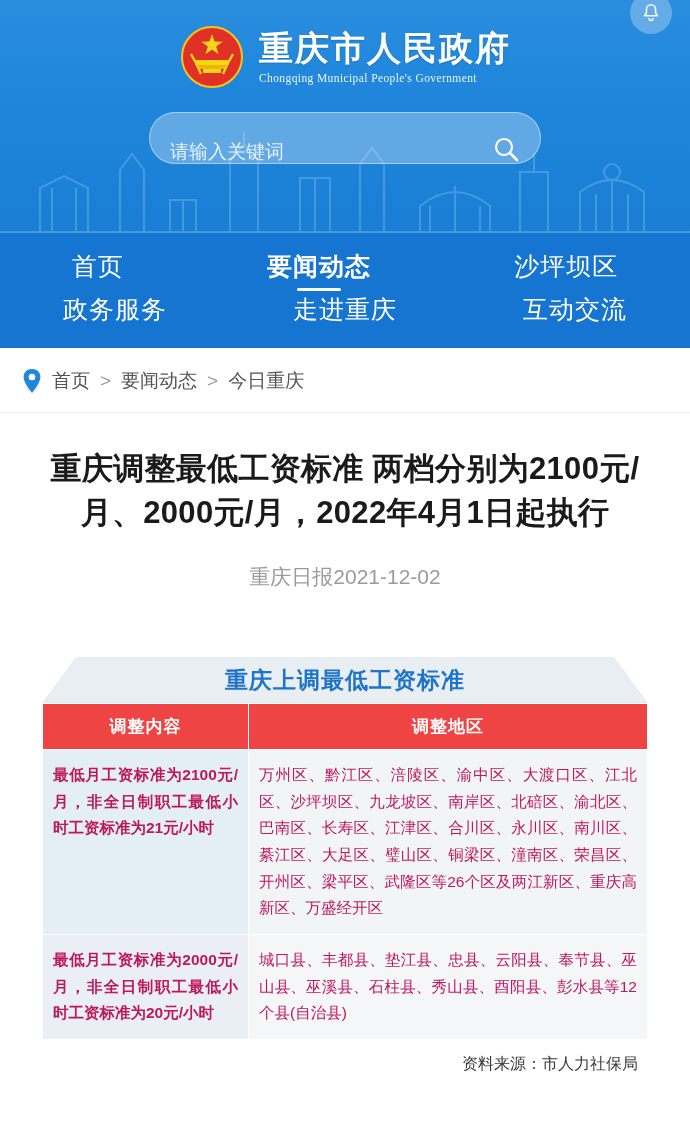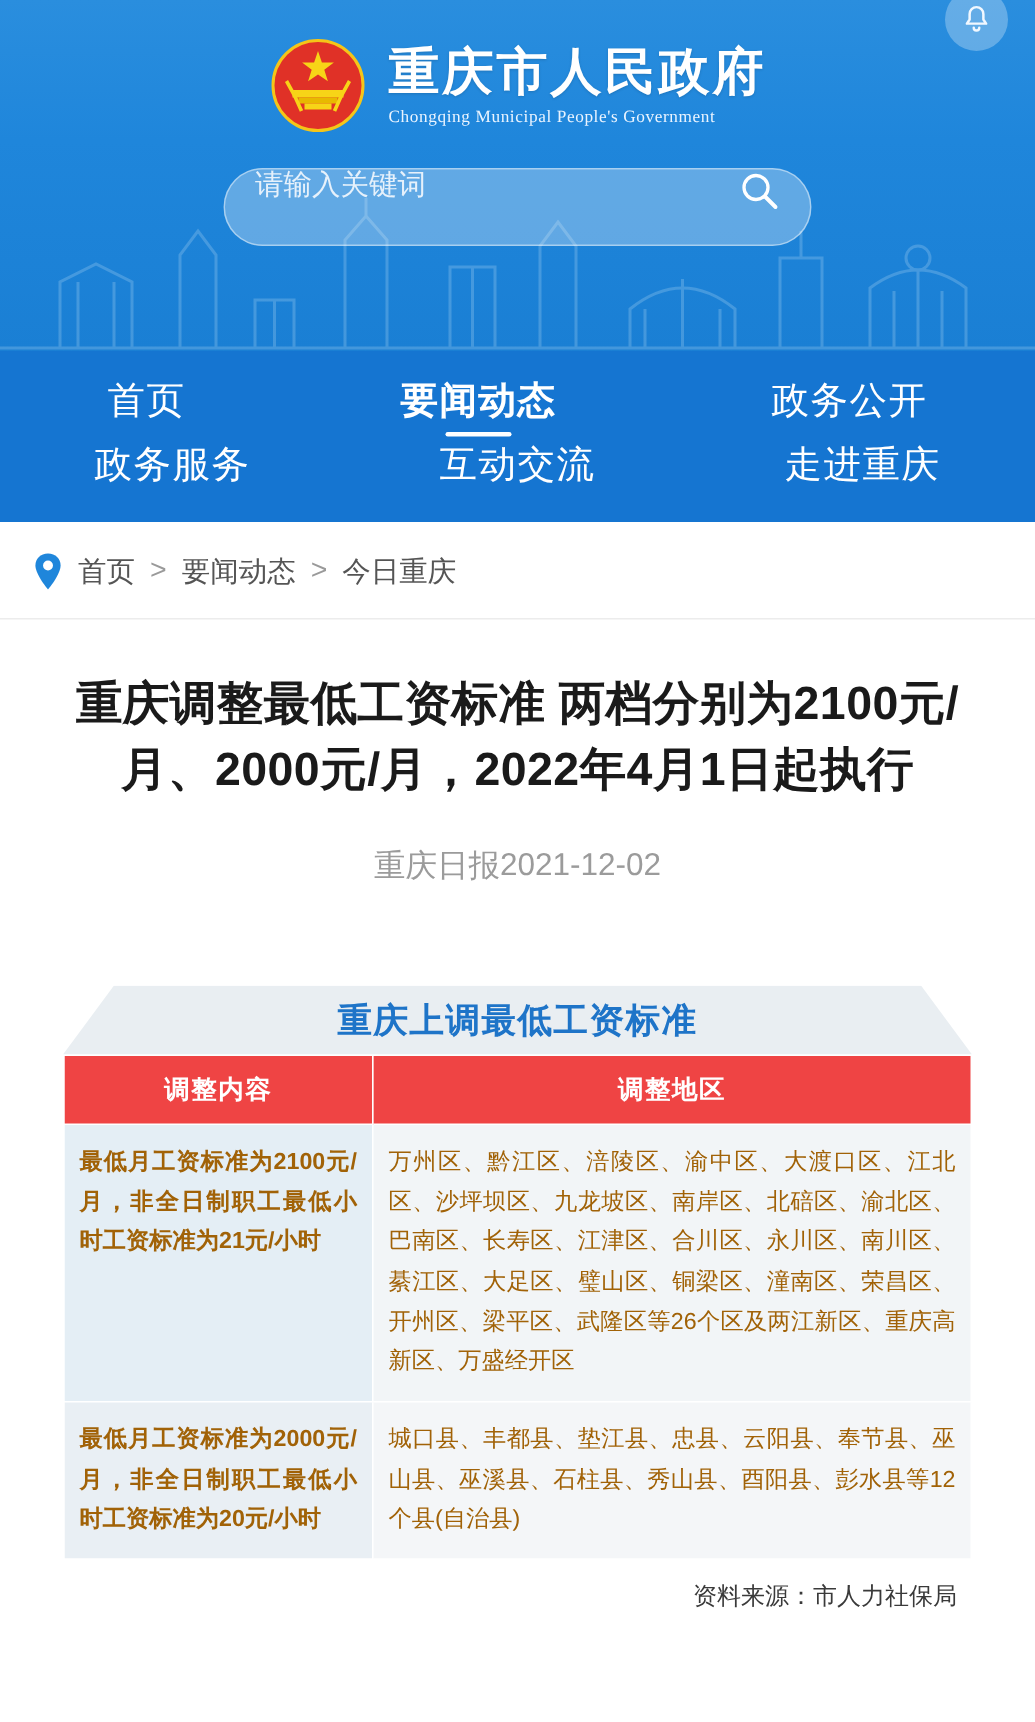--- a/index.html
+++ b/index.html
@@ -65,21 +65,21 @@
   }
   .search-wrap {
     position: relative;
     z-index: 3;
     margin: 22px auto 0;
     width: 392px; height: 52px;
     background: rgba(255,255,255,.30);
     border: 1px solid rgba(255,255,255,.45);
     border-radius: 26px;
     display: flex;
-    align-items: flex-start;
+    align-items: flex-end;
     padding: 0 20px;
   }
   .search-input {
     flex: 1;
     background: transparent;
     border: none;
     outline: none;
     color: #fff;
     font-size: 19px;
     font-family: "Liberation Sans", sans-serif;
@@ -176,21 +176,21 @@
     padding: 11px 4px;
     border: 1px solid #ffffff;
     letter-spacing: 1px;
   }
   .tbl th.col-a { width: 206px; }
   .tbl td {
     border: 1px solid #ffffff;
     vertical-align: top;
     font-size: 15.5px;
     line-height: 1.72;
-    color: #a16207;
+    color: #be185d;
     padding: 12px 10px;
   }
   .tbl td.cell-a {
     background: #e4eef5;
     font-weight: bold;
     text-align: justify;
     text-align-last: left;
   }
   .tbl td.cell-b {
     background: #f2f5f7;
@@ -262,26 +262,26 @@
         <circle cx="12" cy="12" r="8" fill="none" stroke="#ffffff" stroke-width="2.2"></circle>
         <path d="M18 18 L25 25" stroke="#ffffff" stroke-width="2.6" stroke-linecap="round"></path>
       </svg>
     </div>
   </div>
 
   <div class="nav">
     <div class="nav-row">
       <div class="nav-item">首页</div>
       <div class="nav-item active">要闻动态</div>
-      <div class="nav-item">政务公开</div>
+      <div class="nav-item">沙坪坝区</div>
     </div>
     <div class="nav-row">
       <div class="nav-item">政务服务</div>
+      <div class="nav-item">走进重庆</div>
       <div class="nav-item">互动交流</div>
-      <div class="nav-item">走进重庆</div>
     </div>
   </div>
 
   <div class="breadcrumb">
     <svg class="pin-icon" viewBox="0 0 20 26">
       <path d="M10 1 C5 1 1.6 4.4 1.6 9 C1.6 15 10 25 10 25 C10 25 18.4 15 18.4 9 C18.4 4.4 15 1 10 1 Z" fill="#1f86db"></path>
       <circle cx="10" cy="9" r="3.3" fill="#ffffff"></circle>
     </svg>
     <span>首页</span>
     <span class="crumb-sep">&gt;</span>

